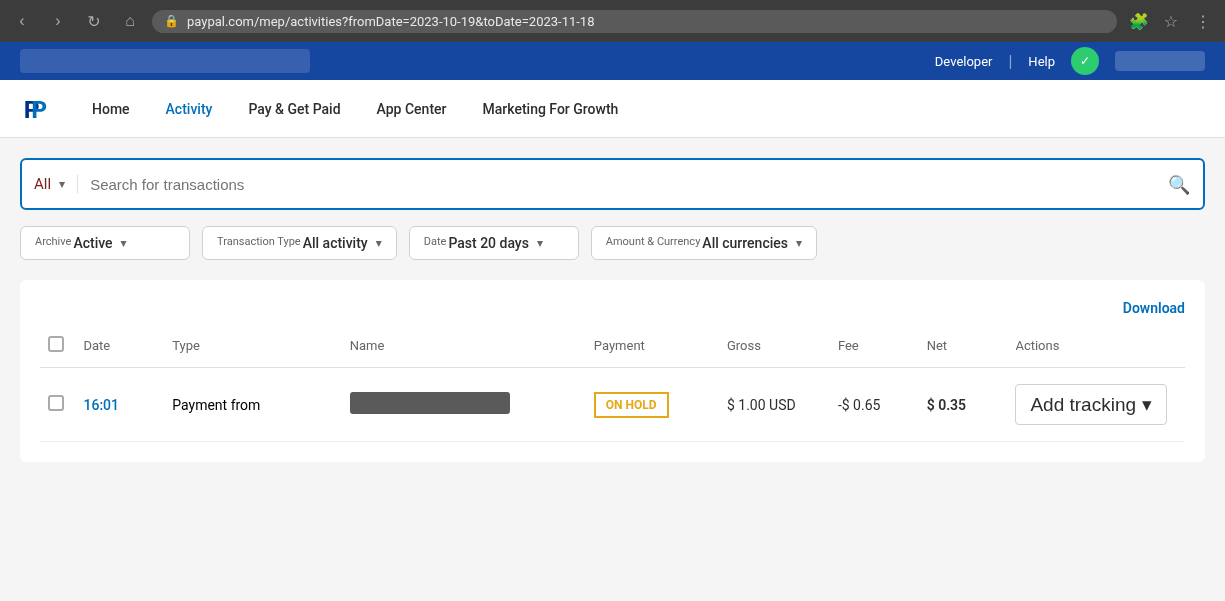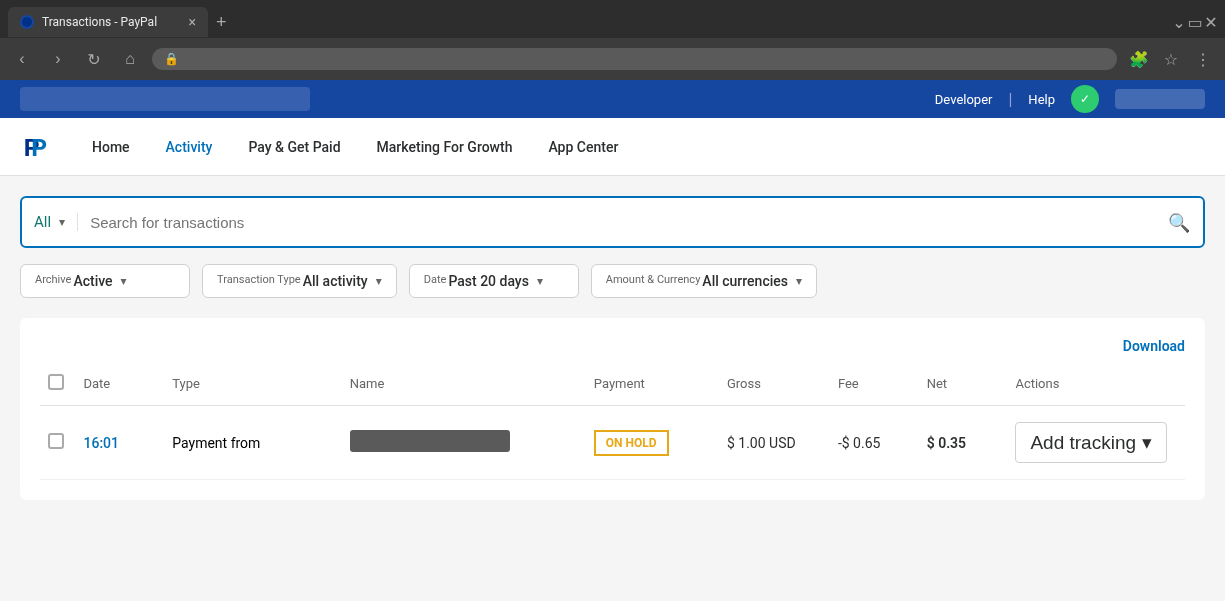--- a/index.html
+++ b/index.html
@@ -40,21 +40,21 @@
     .nav-links { display: flex; gap: 4px; }
     .nav-link { padding: 8px 16px; color: #2c2e2f; font-size: 14px; font-weight: 500; text-decoration: none; border-radius: 4px; cursor: pointer; }
     .nav-link.active { color: #0070ba; }
 
     
     .main-content { padding: 20px; }
 
     
     .search-container { background: #fff; border: 2px solid #0070ba; border-radius: 6px; display: flex; align-items: center; padding: 0 12px; height: 52px; margin-bottom: 16px; }
     .search-filter { display: flex; align-items: center; gap: 8px; padding-right: 12px; border-right: 1px solid #e0e0e0; cursor: pointer; }
-    .search-filter-text { font-size: 15px; color: #0f766e; }
+    .search-filter-text { font-size: 15px; color: #7f1d1d; }
     .search-filter-chevron { color: #666; font-size: 12px; }
     .search-input { flex: 1; border: none; outline: none; padding: 0 12px; font-size: 15px; color: #777; }
     .search-icon-btn { color: #0070ba; font-size: 18px; cursor: pointer; }
 
     
     .filters-row { display: flex; gap: 12px; margin-bottom: 20px; }
     .filter-dropdown { background: #fff; border: 1px solid #d0d0d0; border-radius: 6px; padding: 8px 14px; display: flex; flex-direction: row; gap: 2px; cursor: pointer; min-width: 170px; }
     .filter-label { font-size: 11px; color: #666; }
     .filter-value-row { display: flex; align-items: center; justify-content: space-between; gap: 8px; }
     .filter-value { font-size: 14px; color: #2c2e2f; font-weight: 500; }
@@ -86,44 +86,28 @@
     .fee-amount { font-size: 14px; color: #2c2e2f; }
     .net-amount { font-size: 14px; font-weight: 600; color: #2c2e2f; }
     .name-placeholder { background: #5a5a5a; border-radius: 3px; height: 22px; width: 160px; display: inline-block; }
 
     .actions-btn { border: 1px solid #d0d0d0; border-radius: 4px; padding: 8px 14px; font-size: 19px; color: #2c2e2f; background: #fff; cursor: pointer; display: inline-flex; align-items: center; gap: 6px; }
   </style>
 </head>
 <body>
 
 <div class="browser-chrome">
-  <div class="browser-tab-bar">
-    <div class="browser-tab">
-      <div class="tab-favicon">
-        <svg width="10" height="10" viewBox="0 0 10 10">
-            <circle cx="5" cy="5" r="5" fill="#003087"></circle>
-          </svg>
-      </div>
-      <span class="tab-title">Transactions - PayPal</span>
-      <span class="tab-close">×</span>
-    </div>
-    <button class="new-tab-btn">+</button>
-    <div class="window-controls">
-      <button class="window-control">⌄</button>
-      <button class="window-control">▭</button>
-      <button class="window-control">✕</button>
-    </div>
-  </div>
   <div class="browser-toolbar">
     <button class="nav-btn">‹</button>
     <button class="nav-btn">›</button>
     <button class="nav-btn">↻</button>
     <button class="nav-btn">⌂</button>
     <div class="address-bar">
       <span class="lock-icon">🔒</span>
+      <span class="url">paypal.com/mep/activities?fromDate=2023-10-19&amp;toDate=2023-11-18</span>
     </div>
     <div class="toolbar-actions">
       <button class="nav-btn">🧩</button>
       <button class="nav-btn">☆</button>
       <button class="nav-btn">⋮</button>
     </div>
   </div>
 </div>
 
 <div class="paypal-top-bar">
@@ -144,22 +128,22 @@
     <svg viewBox="0 0 38 38" xmlns="http://www.w3.org/2000/svg">
       <rect width="38" height="38" rx="4" fill="#fff"></rect>
       <text x="4" y="28" font-size="26" font-weight="bold" fill="#003087">P</text>
       <text x="12" y="28" font-size="26" font-weight="bold" fill="#0070ba">P</text>
     </svg>
   </div>
   <nav class="nav-links">
     <a class="nav-link">Home</a>
     <a class="nav-link active">Activity</a>
     <a class="nav-link">Pay &amp; Get Paid</a>
+    <a class="nav-link">App Center</a>
     <a class="nav-link">Marketing For Growth</a>
-    <a class="nav-link">App Center</a>
   </nav>
 </div>
 
 <div class="main-content">
 
   <div class="search-container">
     <div class="search-filter">
       <span class="search-filter-text">All</span>
       <span class="search-filter-chevron">▾</span>
     </div>

